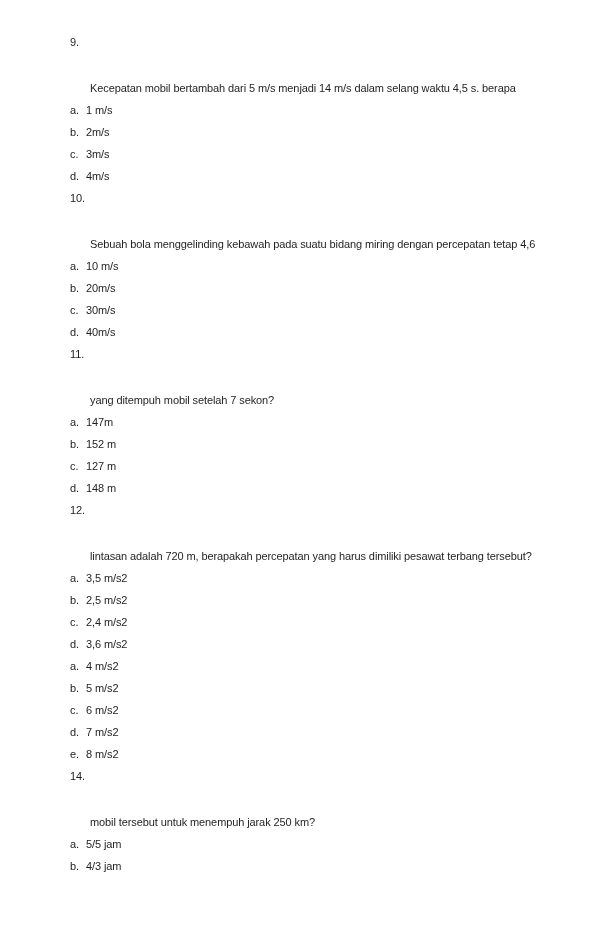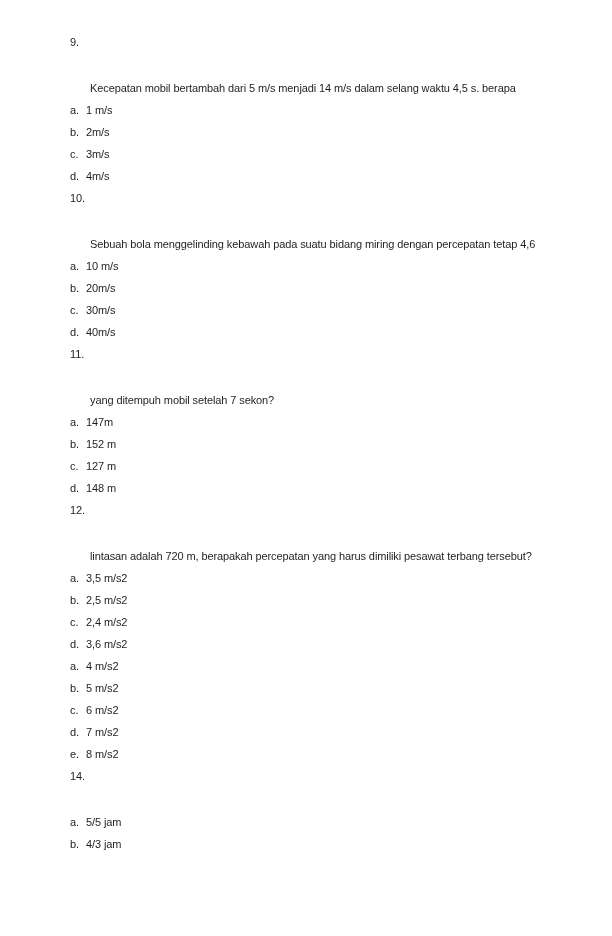--- a/index.html
+++ b/index.html
@@ -182,20 +182,21 @@
       <div class="opt">
         <span class="opt-letter">e.</span>
         <span class="opt-text">8 m/s2</span>
       </div>
     </div>
 
     <div class="question">
       <div class="q-head">
         <span class="q-num">14.</span>
         <div class="q-lines">
+          <div class="line">mobil tersebut untuk menempuh jarak 250 km?</div>
         </div>
       </div>
       <div class="opt">
         <span class="opt-letter">a.</span>
         <span class="opt-text">5/5 jam</span>
       </div>
       <div class="opt">
         <span class="opt-letter">b.</span>
         <span class="opt-text">4/3 jam</span>
       </div>

